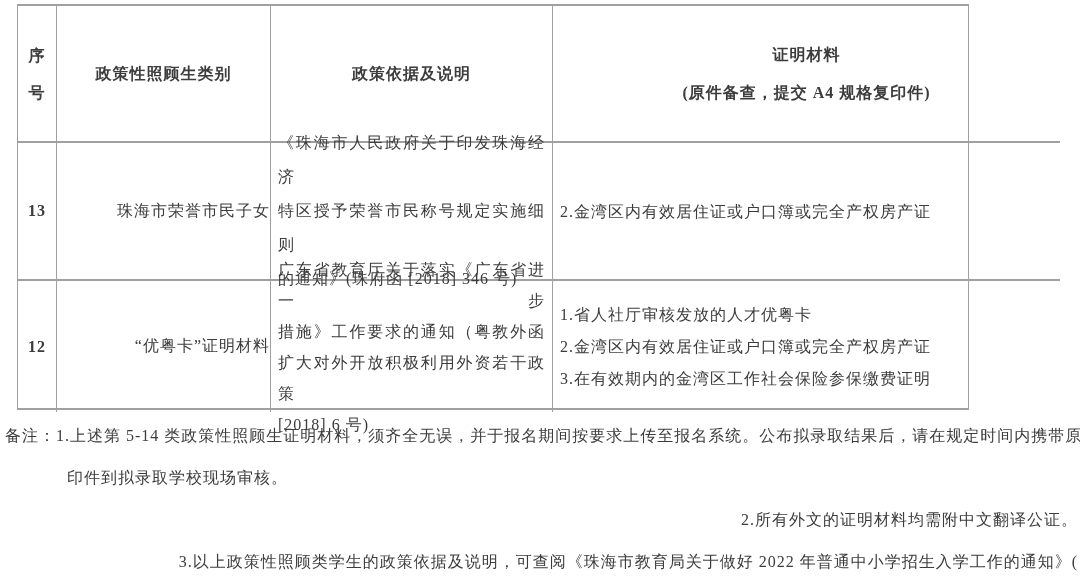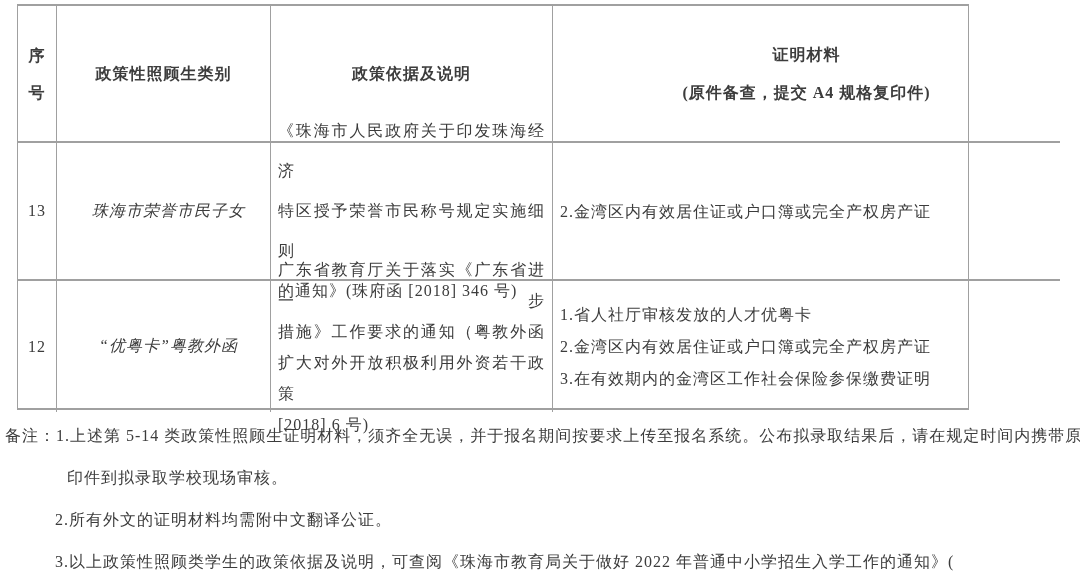--- a/index.html
+++ b/index.html
@@ -34,42 +34,42 @@
     font-size: 16px;
     letter-spacing: 1px;
   }
   .cell.last-col { border-right: none; }
   .cell.last-row { border-bottom: none; }
 
   .hdr { font-weight: bold; text-align: center; align-items: center; }
   .hdr-num-text { width: 18px; line-height: 37px; text-align: center; }
   .hdr-line { line-height: 38px; }
 
-  .num-cell { align-items: center; text-align: center; }
-  .cat-cell { padding-left: 10px; text-align: center; font-style: italic; }
+  .num-cell { align-items: center; text-align: center; font-weight: bold; }
+  .cat-cell { padding-left: 10px; text-align: right; }
   .policy-cell { padding: 0 7px; text-align: left; }
   .mat-cell { padding-left: 7px; padding-right: 4px; text-align: left; }
 
-  .lh40 .pline { line-height: 40px; }
+  .lh40 .pline { line-height: 34px; }
   .lh31 .pline { line-height: 31px; }
   .lh35 .mline { line-height: 35px; }
   .lh32 .mline { line-height: 32px; }
 
   .just { text-align: justify; text-align-last: justify; }
 
   
   .notes {
     position: absolute;
     left: 5px; top: 415px;
     width: 1073px;
     font-size: 16px;
     letter-spacing: 1px;
   }
   .note-line { line-height: 42px; white-space: nowrap; }
-  .note-indent-item { padding-left: 50px; }
+  .note-indent-item { padding-left: 50px; text-align: right; }
   .note-indent-wrap { padding-left: 62px; }
 </style>
 </head>
 <body>
 
 <div class="doc-table">
 
   <div class="cell hdr">
     <div class="hdr-num-text">序号</div>
   </div>
@@ -96,21 +96,21 @@
     <div class="pline">的通知》(珠府函 [2018] 346 号)</div>
   </div>
   <div class="cell mat-cell lh35 last-col">
     <div class="mline">2.金湾区内有效居住证或户口簿或完全产权房产证</div>
   </div>
 
   <div class="cell num-cell last-row">
     <div>12</div>
   </div>
   <div class="cell cat-cell last-row">
-    <div>“优粤卡”粤教外函</div>
+    <div>“优粤卡”证明材料</div>
   </div>
   <div class="cell policy-cell lh31 last-row">
     <div class="pline just">广东省教育厅关于落实《广东省进一步</div>
     <div class="pline just">措施》工作要求的通知（粤教外函</div>
     <div class="pline just">扩大对外开放积极利用外资若干政策</div>
     <div class="pline">[2018] 6 号)</div>
   </div>
   <div class="cell mat-cell lh32 last-col last-row">
     <div class="mline">1.省人社厅审核发放的人才优粤卡</div>
     <div class="mline">2.金湾区内有效居住证或户口簿或完全产权房产证</div>

